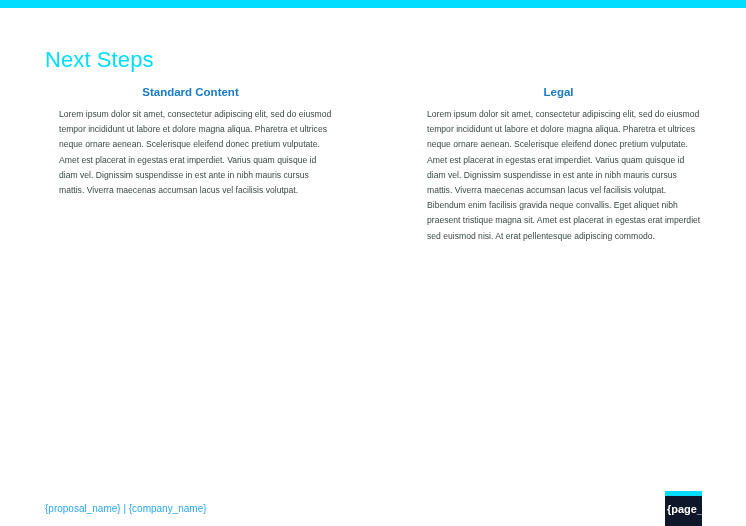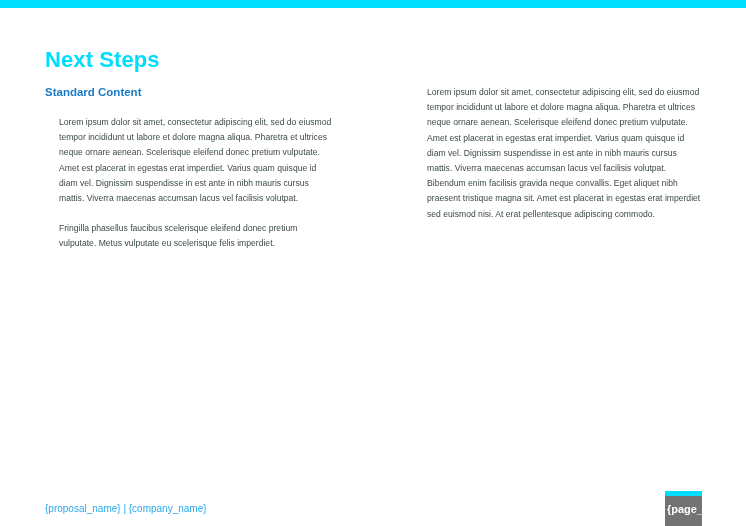--- a/index.html
+++ b/index.html
@@ -24,42 +24,43 @@
     height: 8px;
     background: #00DDFF;
   }
 
   
   #page-title {
     position: absolute;
     left: 45px;
     top: 47px;
     font-size: 22px;
-    font-weight: bold;
+    font-weight: normal;
     color: #00DDFF;
     letter-spacing: 0.1px;
     line-height: 26px;
     white-space: nowrap;
   }
 
   
   .column {
     position: absolute;
     top: 85px;
     width: 291px;
   }
   #column-left  { left: 45px; }
   #column-right { left: 413px; }
 
   .column-heading {
     font-size: 11.5px;
     font-weight: bold;
     color: #1B7BC4;
-    margin: 0 0 16px 0;
+    margin: 0 0 8px 0;
     line-height: 14px;
+    text-align: center;
   }
 
   .body-paragraph {
     font-size: 8.6px;
     line-height: 15.2px;
     color: #3C4B43;
     margin: 0 0 15px 14px;
     text-align: left;
   }
   .body-paragraph:last-child { margin-bottom: 0; }
@@ -74,21 +75,21 @@
     line-height: 11px;
     white-space: nowrap;
   }
 
   #page-badge {
     position: absolute;
     left: 665px;
     top: 491px;
     width: 37px;
     height: 35px;
-    background: #737373;
+    background: #0f172a;
     overflow: hidden;
   }
   #page-badge-stripe {
     position: absolute;
     left: 0;
     top: 0;
     width: 37px;
     height: 5px;
     background: #00DDFF;
   }
@@ -106,24 +107,24 @@
 </head>
 <body>
 
 <div id="top-stripe"></div>
 
 <div id="page-title">Next Steps</div>
 
 <div class="column" id="column-left">
   <div class="column-heading">Standard Content</div>
   <p class="body-paragraph">Lorem ipsum dolor sit amet, consectetur adipiscing elit, sed do eiusmod tempor incididunt ut labore et dolore magna aliqua. Pharetra et ultrices neque ornare aenean. Scelerisque eleifend donec pretium vulputate. Amet est placerat in egestas erat imperdiet. Varius quam quisque id diam vel. Dignissim suspendisse in est ante in nibh mauris cursus mattis. Viverra maecenas accumsan lacus vel facilisis volutpat.</p>
-  <p class="body-paragraph">Fringilla phasellus faucibus scelerisque eleifend donec pretium vulputate. Metus vulputate eu scelerisque felis imperdiet.</p>
 </div>
 
 <div class="column" id="column-right">
+  <div class="column-heading">Legal</div>
   <p class="body-paragraph">Lorem ipsum dolor sit amet, consectetur adipiscing elit, sed do eiusmod tempor incididunt ut labore et dolore magna aliqua. Pharetra et ultrices neque ornare aenean. Scelerisque eleifend donec pretium vulputate. Amet est placerat in egestas erat imperdiet. Varius quam quisque id diam vel. Dignissim suspendisse in est ante in nibh mauris cursus mattis. Viverra maecenas accumsan lacus vel facilisis volutpat. Bibendum enim facilisis gravida neque convallis. Eget aliquet nibh praesent tristique magna sit. Amet est placerat in egestas erat imperdiet sed euismod nisi. At erat pellentesque adipiscing commodo.</p>
 </div>
 
 <div id="footer-text">{proposal_name} | {company_name}</div>
 
 <div id="page-badge">
   <div id="page-badge-stripe"></div>
   <div id="page-badge-label">{page_</div>
 </div>
 

